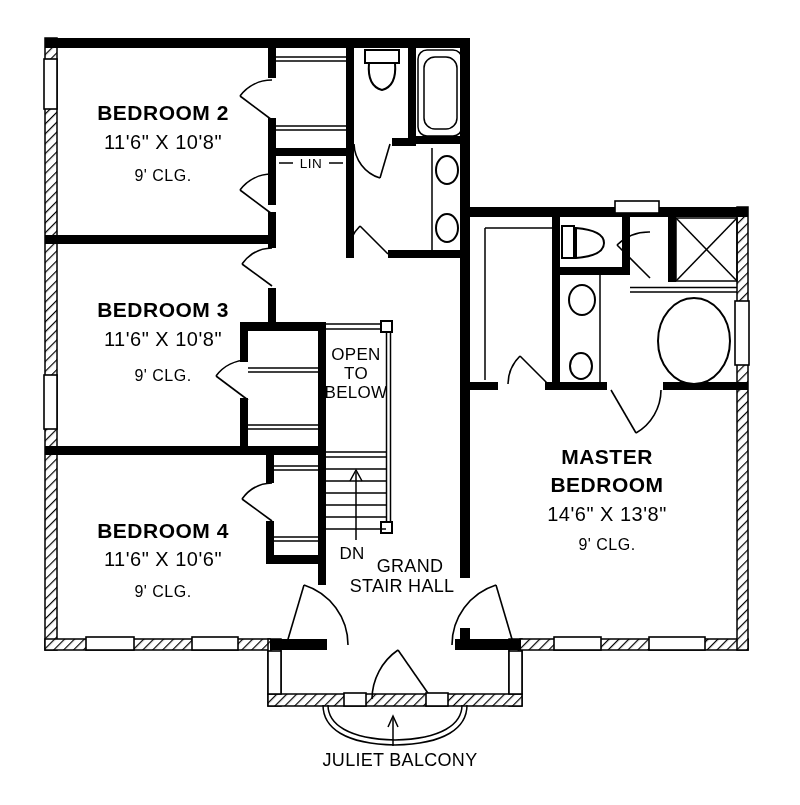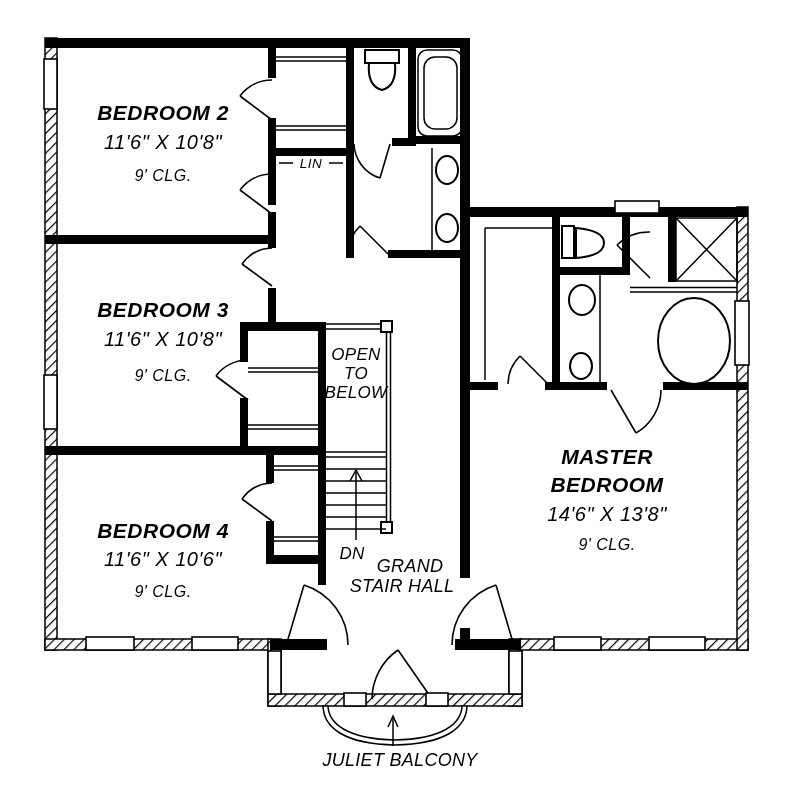--- a/index.html
+++ b/index.html
@@ -1,16 +1,16 @@
 <!DOCTYPE html>
 <html><head>
 <meta charset="utf-8">
 <style>
   html,body{margin:0;padding:0;background:#ffffff;}
-  .plan-wrap{width:788px;height:805px;background:#be185d;position:relative;overflow:hidden;font-style:italic;}
+  .plan-wrap{width:788px;height:805px;background:#be185d;position:relative;overflow:hidden;}
   svg{display:block;}
   text{font-family:"Liberation Sans","DejaVu Sans",sans-serif;fill:#000;}
   .room-name{font-size:21px;font-weight:bold;letter-spacing:.5px;}
   .room-dims{font-size:20px;letter-spacing:.5px;}
   .room-clg{font-size:16px;letter-spacing:.5px;}
   .small-label{font-size:17px;letter-spacing:.3px;}
   .hall-label{font-size:18px;letter-spacing:.3px;}
   .tiny-label{font-size:13.5px;letter-spacing:.5px;}
   .wall{fill:#000;stroke:none;}
   .xwall{stroke:#000;stroke-width:1.5;}

